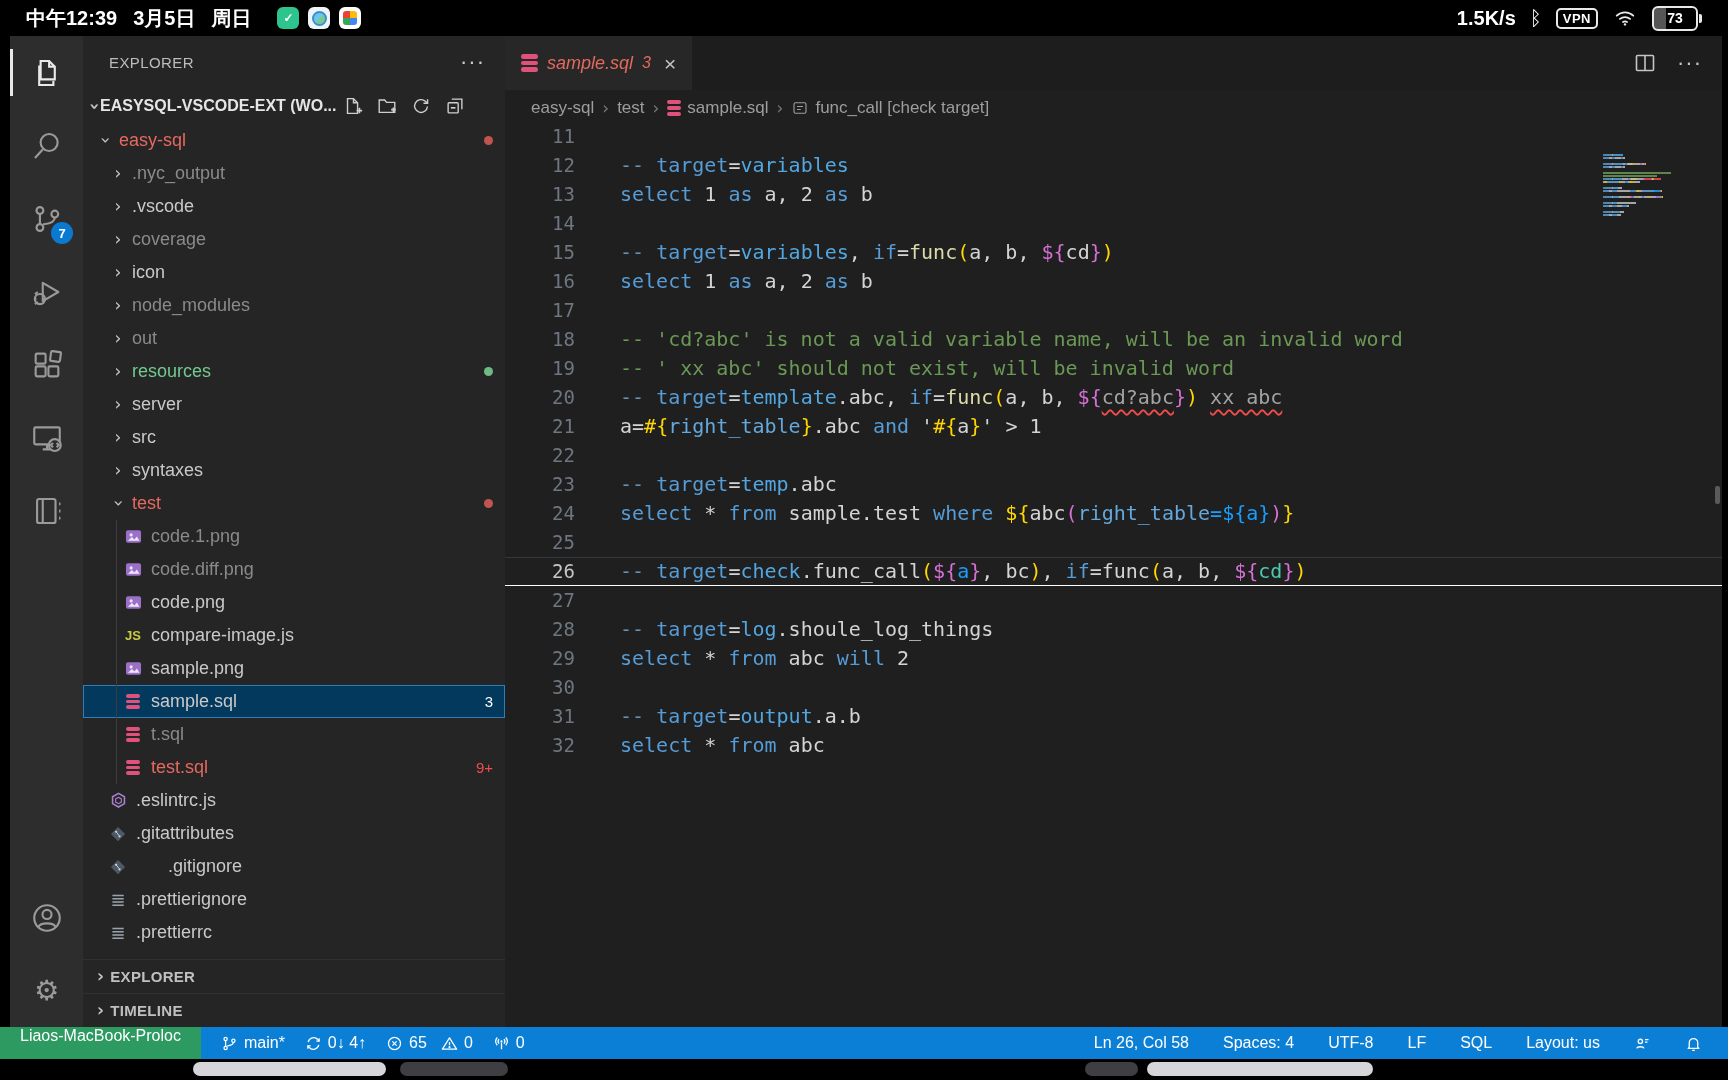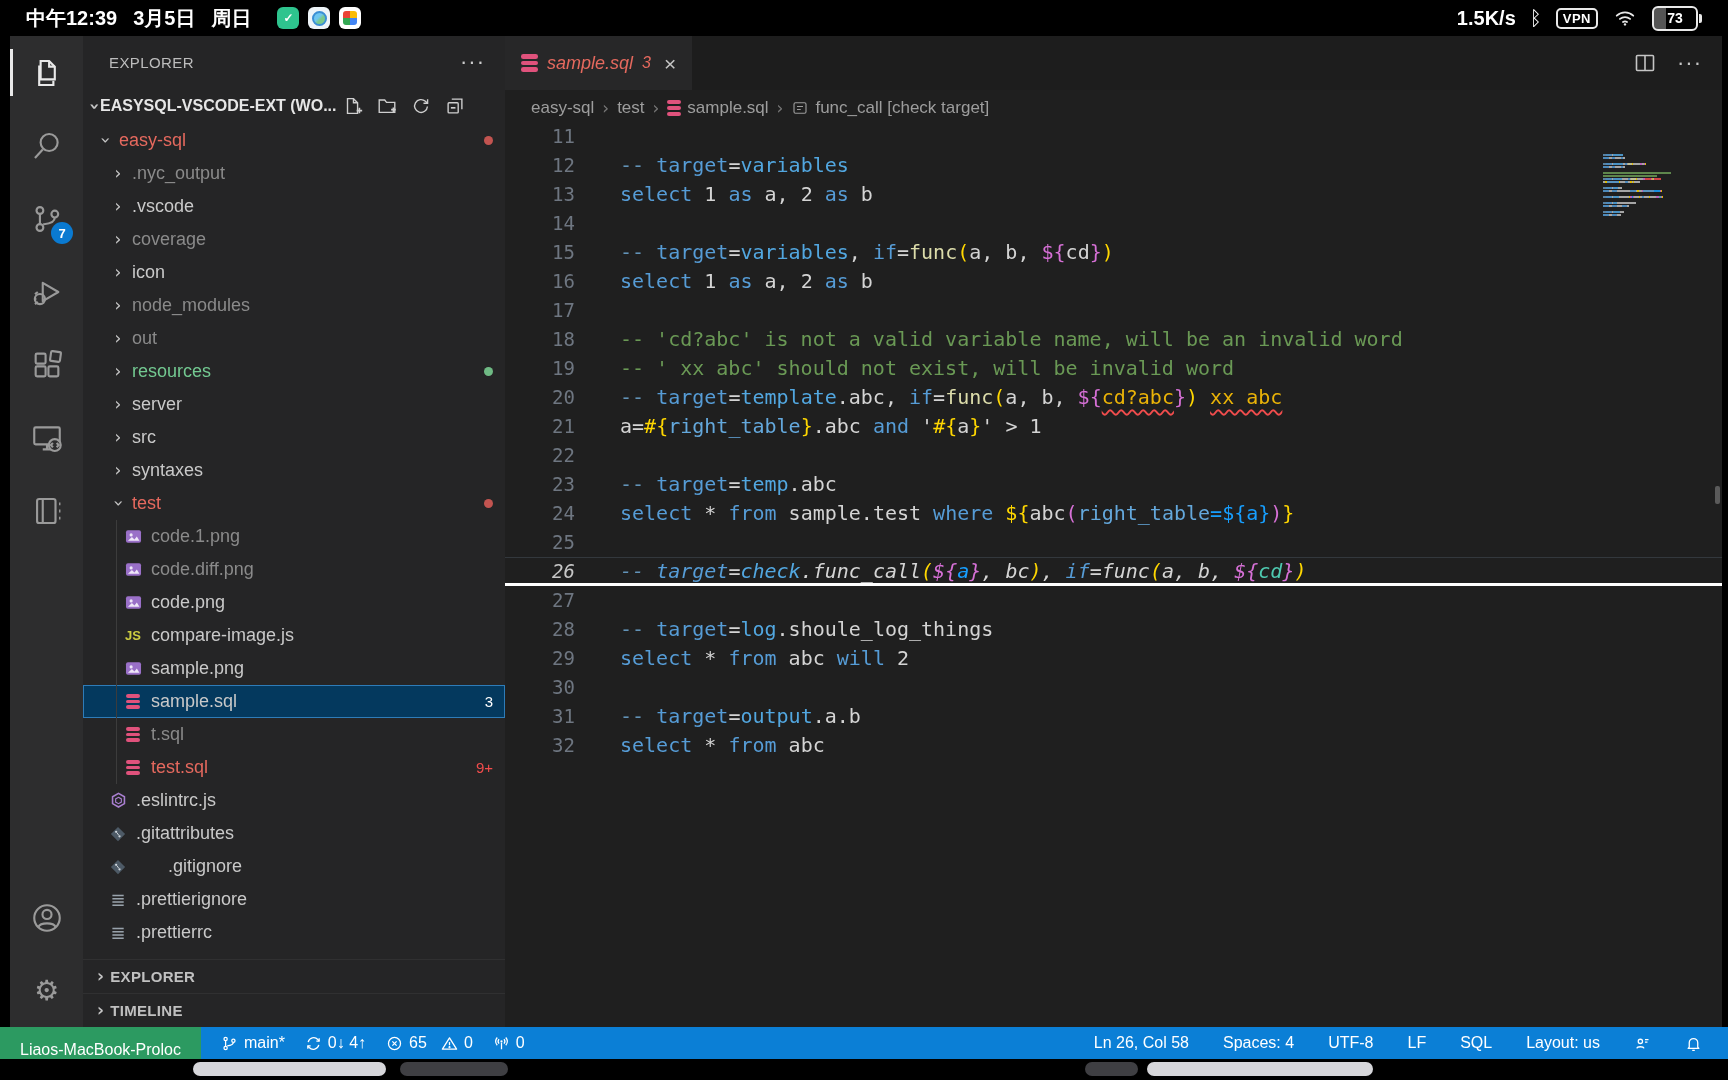--- a/index.html
+++ b/index.html
@@ -81,33 +81,33 @@
   .breadcrumb{height:36px;display:flex;align-items:center;padding-left:26px;font-size:17px;color:#9d9d9d;gap:8px;flex:none;background:#1f1f1f;}
   .bc-sep{color:#767676;font-family:"DejaVu Sans",sans-serif;}
   .bc-item{display:flex;align-items:center;gap:6px;cursor:pointer;}
   .dbicon{display:inline-flex;flex-direction:column;gap:2px;}
   .dbicon i{display:block;width:17px;height:4.6px;border-radius:2.3px;background:#e0527c;}
   .dbicon.small i{width:14px;height:3.8px;}
   .code{flex:1;position:relative;overflow:hidden;font-family:"DejaVu Sans Mono","Liberation Mono",monospace;}
   .cline{display:flex;height:29px;line-height:29px;font-size:20px;white-space:pre;box-sizing:border-box;}
   .cline:first-child{margin-top:-4px;}
   .lnum{width:115px;padding-right:45px;box-sizing:border-box;text-align:right;color:#6e7681;font-size:19px;flex:none;}
-  .cline.cur{border-top:1px solid #33383d;border-bottom:3px solid #ffffff;line-height:27px;font-style:italic;}
+  .cline.cur{border-top:1px solid #33383d;border-bottom:1px solid #ffffff;line-height:27px;}
   .cline.cur .lnum{color:#c6c6c6;}
   .tk-d{color:#6293b8;} .tk-k{color:#569cd6;} .tk-n{color:#52a7e0;} .tk-t{color:#d4d4d4;}
   .tk-c{color:#6a9955;} .tk-f{color:#dcdcaa;} .tk-y{color:#ffd700;} .tk-m{color:#d670d6;}
   .tk-p{color:#64a8dc;} .tk-b{color:#179fff;} .tk-g{color:#4ec9b0;}
-  .tk-e{color:#eab308;text-decoration:underline wavy #f14c4c 1.5px;text-underline-offset:5px;}
+  .tk-e{color:#a3a3a3;text-decoration:underline wavy #f14c4c 1.5px;text-underline-offset:5px;}
   .minimap{position:absolute;left:1098px;top:25px;width:106px;opacity:.85;}
   .mm-row{height:2px;margin-bottom:1px;display:flex;}
   .mm-row i{display:block;height:2px;}
   .ruler-mark{position:absolute;right:2px;top:360px;width:5px;height:18px;background:#5a5a5a;border-radius:2px;}
   
   .statusbar{position:absolute;left:0;right:0;bottom:21px;height:32px;display:flex;font-size:16px;color:#fff;z-index:5;}
-  .sbr-remote{background:#2c9a61;display:flex;align-items:flex-end;padding:0 20px;flex:none;cursor:pointer;}
+  .sbr-remote{background:#2c9a61;display:flex;align-items:flex-start;padding:0 20px;flex:none;cursor:pointer;}
   .sbr-blue{background:#0b7fd6;flex:1;display:flex;align-items:center;padding:0 16px 0 10px;min-width:0;}
   .st-item{display:flex;align-items:center;gap:6px;padding:0 10px;cursor:pointer;white-space:nowrap;}
   .st-item svg{width:17px;height:17px;}
   .st-right{margin-left:auto;display:flex;align-items:center;gap:14px;}
   
   .dock{position:absolute;left:0;right:0;bottom:0;height:21px;background:#000;}
   .pill{position:absolute;top:3px;height:14px;border-radius:7px;cursor:pointer;}
   .pill.light{background:#d6d6da;}
   .pill.dark{background:#3f3f43;}
 </style>

